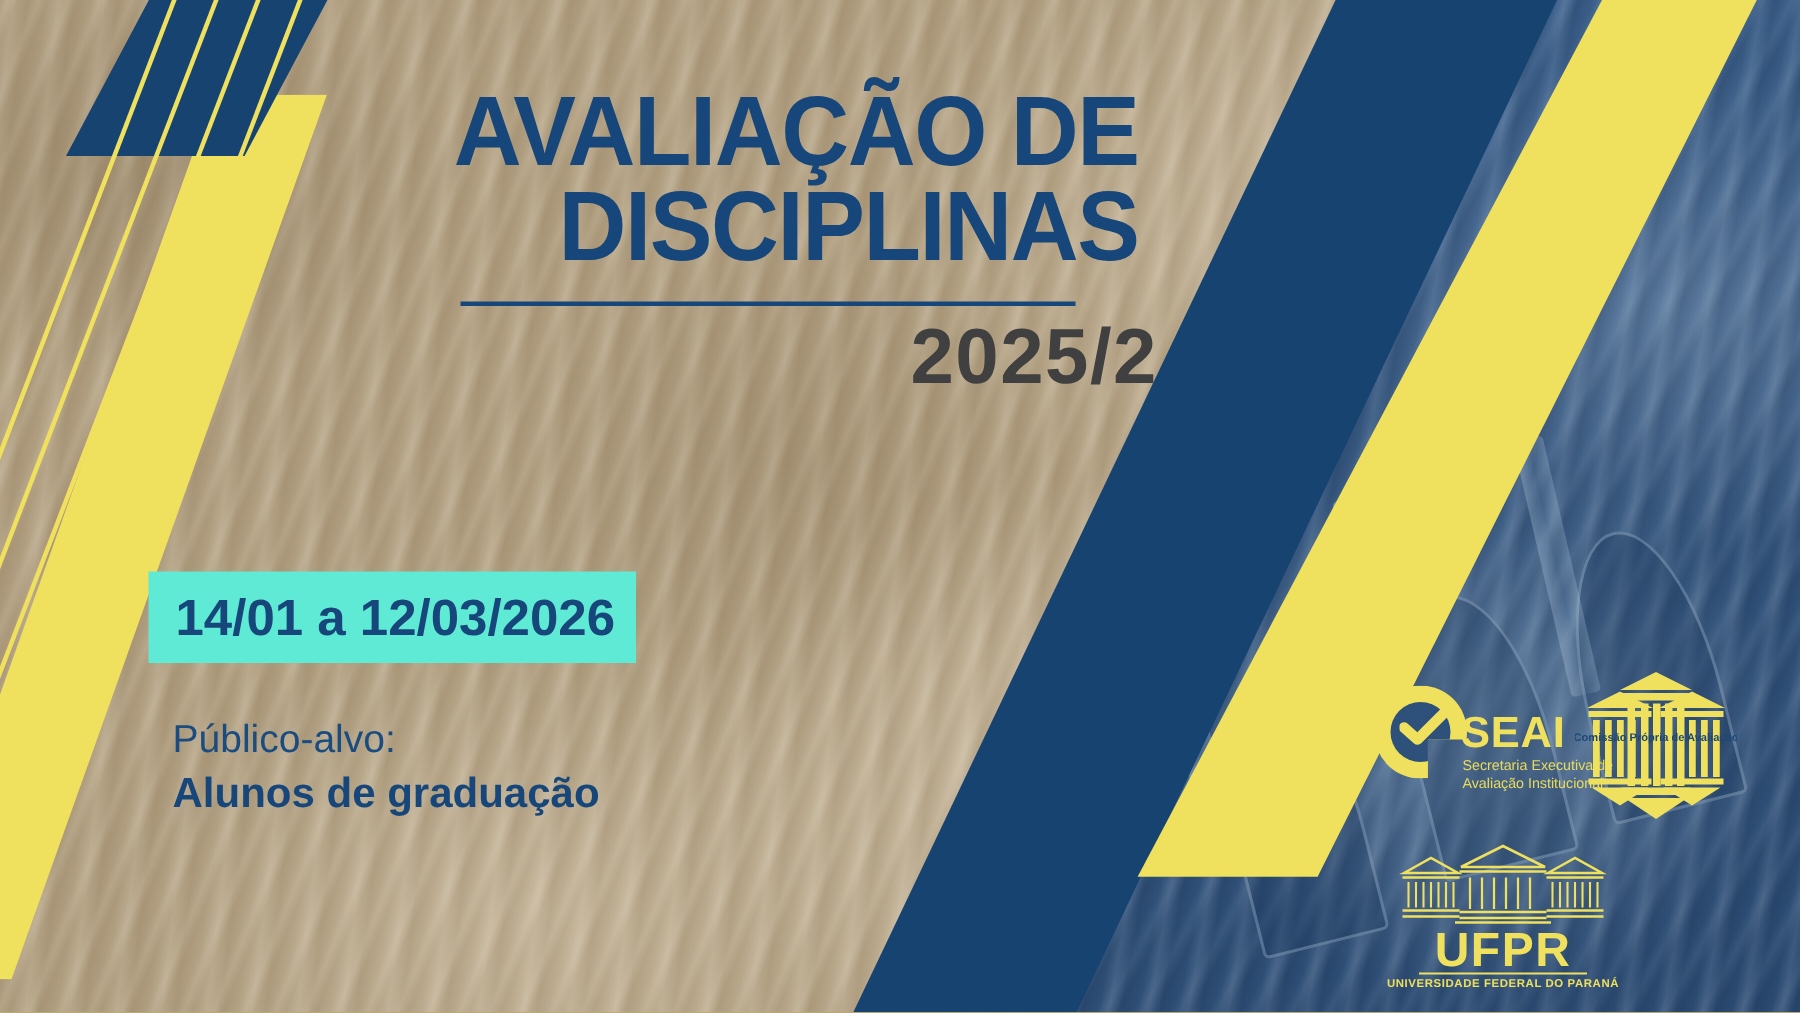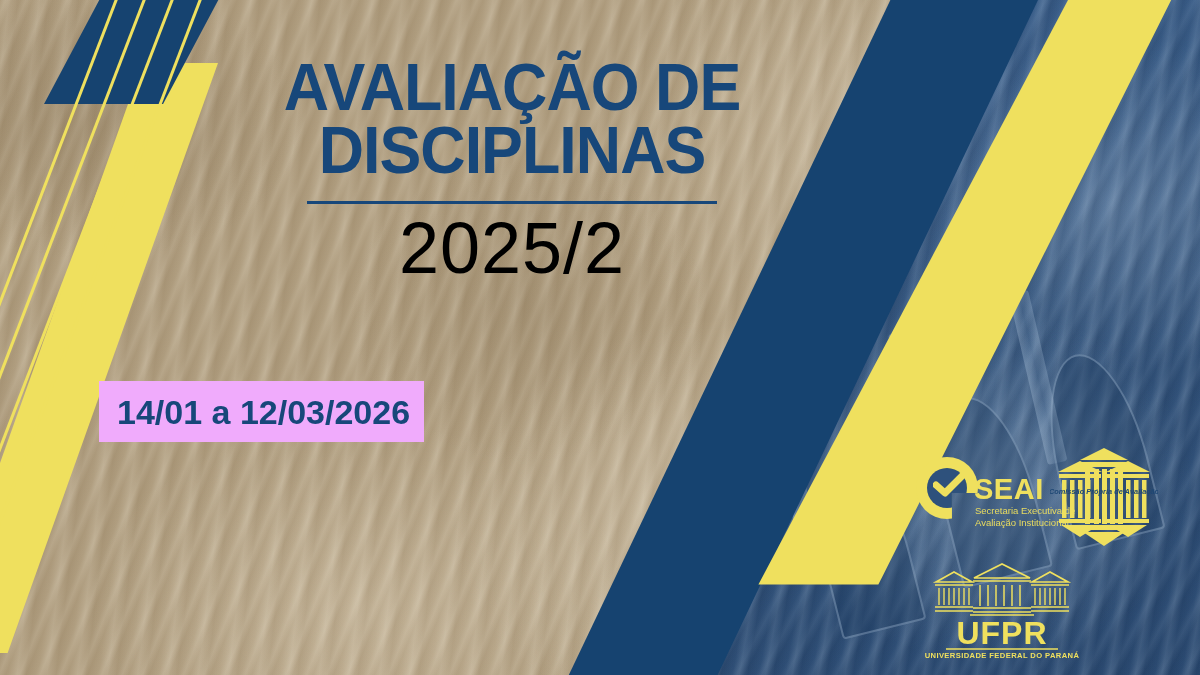--- a/index.html
+++ b/index.html
@@ -121,47 +121,47 @@
     transform:rotate(21deg);
   }
   .hairlines i:nth-child(1){ left:8px; }
   .hairlines i:nth-child(2){ left:36px; }
   .hairlines i:nth-child(3){ left:64px; }
   .hairlines i:nth-child(4){ left:92px; }
 
   
   .title-wrap{
     position:absolute; left:252px; top:56px; width:520px;
-    text-align:center;
+    text-align:right;
   }
   .t-line{
     color:#17477A;
     font-weight:bold;
     font-size:66px;
     line-height:0.96;
     letter-spacing:-1px;
     white-space:nowrap;
     transform:scaleX(0.95);
   }
   .t-rule{
     width:410px; height:3px;
     background:#17477A;
     margin:18px auto 8px auto;
   }
   .t-year{
-    color:#000000;
-    font-weight:normal;
-    font-size:72px;
+    color:#404040;
+    font-weight:bold;
+    font-size:52px;
     line-height:1;
     letter-spacing:1px;
   }
 
   .date-badge{
     position:absolute; left:99px; top:381px;
-    background:#f0abfc;
+    background:#5eead4;
     color:#17477A;
     font-weight:bold;
     font-size:34px;
     line-height:1;
     padding:14px 14px 13px 18px;
     white-space:nowrap;
   }
 
   .aud-wrap{ position:absolute; left:115px; top:476px; }
   .aud-label{
@@ -193,21 +193,21 @@
   }
   .seai-name{
     position:absolute; left:58px; top:18px;
     color:#EFE05E; font-weight:bold; font-size:29px; letter-spacing:0.5px; line-height:1;
   }
   .seai-sub{
     position:absolute; left:59px; top:48px;
     color:#EFE05E; font-size:9.5px; line-height:1.25; white-space:nowrap; opacity:0.95;
   }
 
-  .logo-cpa{ position:absolute; left:1050px; top:448px; width:108px; height:98px;font-style:italic; }
+  .logo-cpa{ position:absolute; left:1050px; top:448px; width:108px; height:98px; }
   .logo-cpa svg{ display:block; }
 
   .logo-ufpr{ position:absolute; left:922px; top:562px; width:160px; height:100px; }
   .logo-ufpr svg{ display:block; }
 </style>
 </head>
 <body>
 
 <div id="poster">
 
@@ -237,20 +237,24 @@
 
   <div class="title-wrap">
     <div class="t-line">AVALIAÇÃO DE</div>
     <div class="t-line">DISCIPLINAS</div>
     <div class="t-rule"></div>
     <div class="t-year">2025/2</div>
   </div>
 
   <div class="date-badge">14/01 a 12/03/2026</div>
 
+  <div class="aud-wrap">
+    <div class="aud-label">Público-alvo:</div>
+    <div class="aud-value">Alunos de graduação</div>
+  </div>
 
 
   <div class="logo-seai">
     <div class="seai-ring"></div>
     <svg class="seai-check" viewBox="0 0 34 26">
       <path d="M3 13 L12 21 L31 2" stroke="#EFE05E" stroke-width="7" fill="none" stroke-linecap="round" stroke-linejoin="round"></path>
     </svg>
     <div class="seai-name">SEAI</div>
     <div class="seai-sub">
       <div>Secretaria Executiva de</div>

